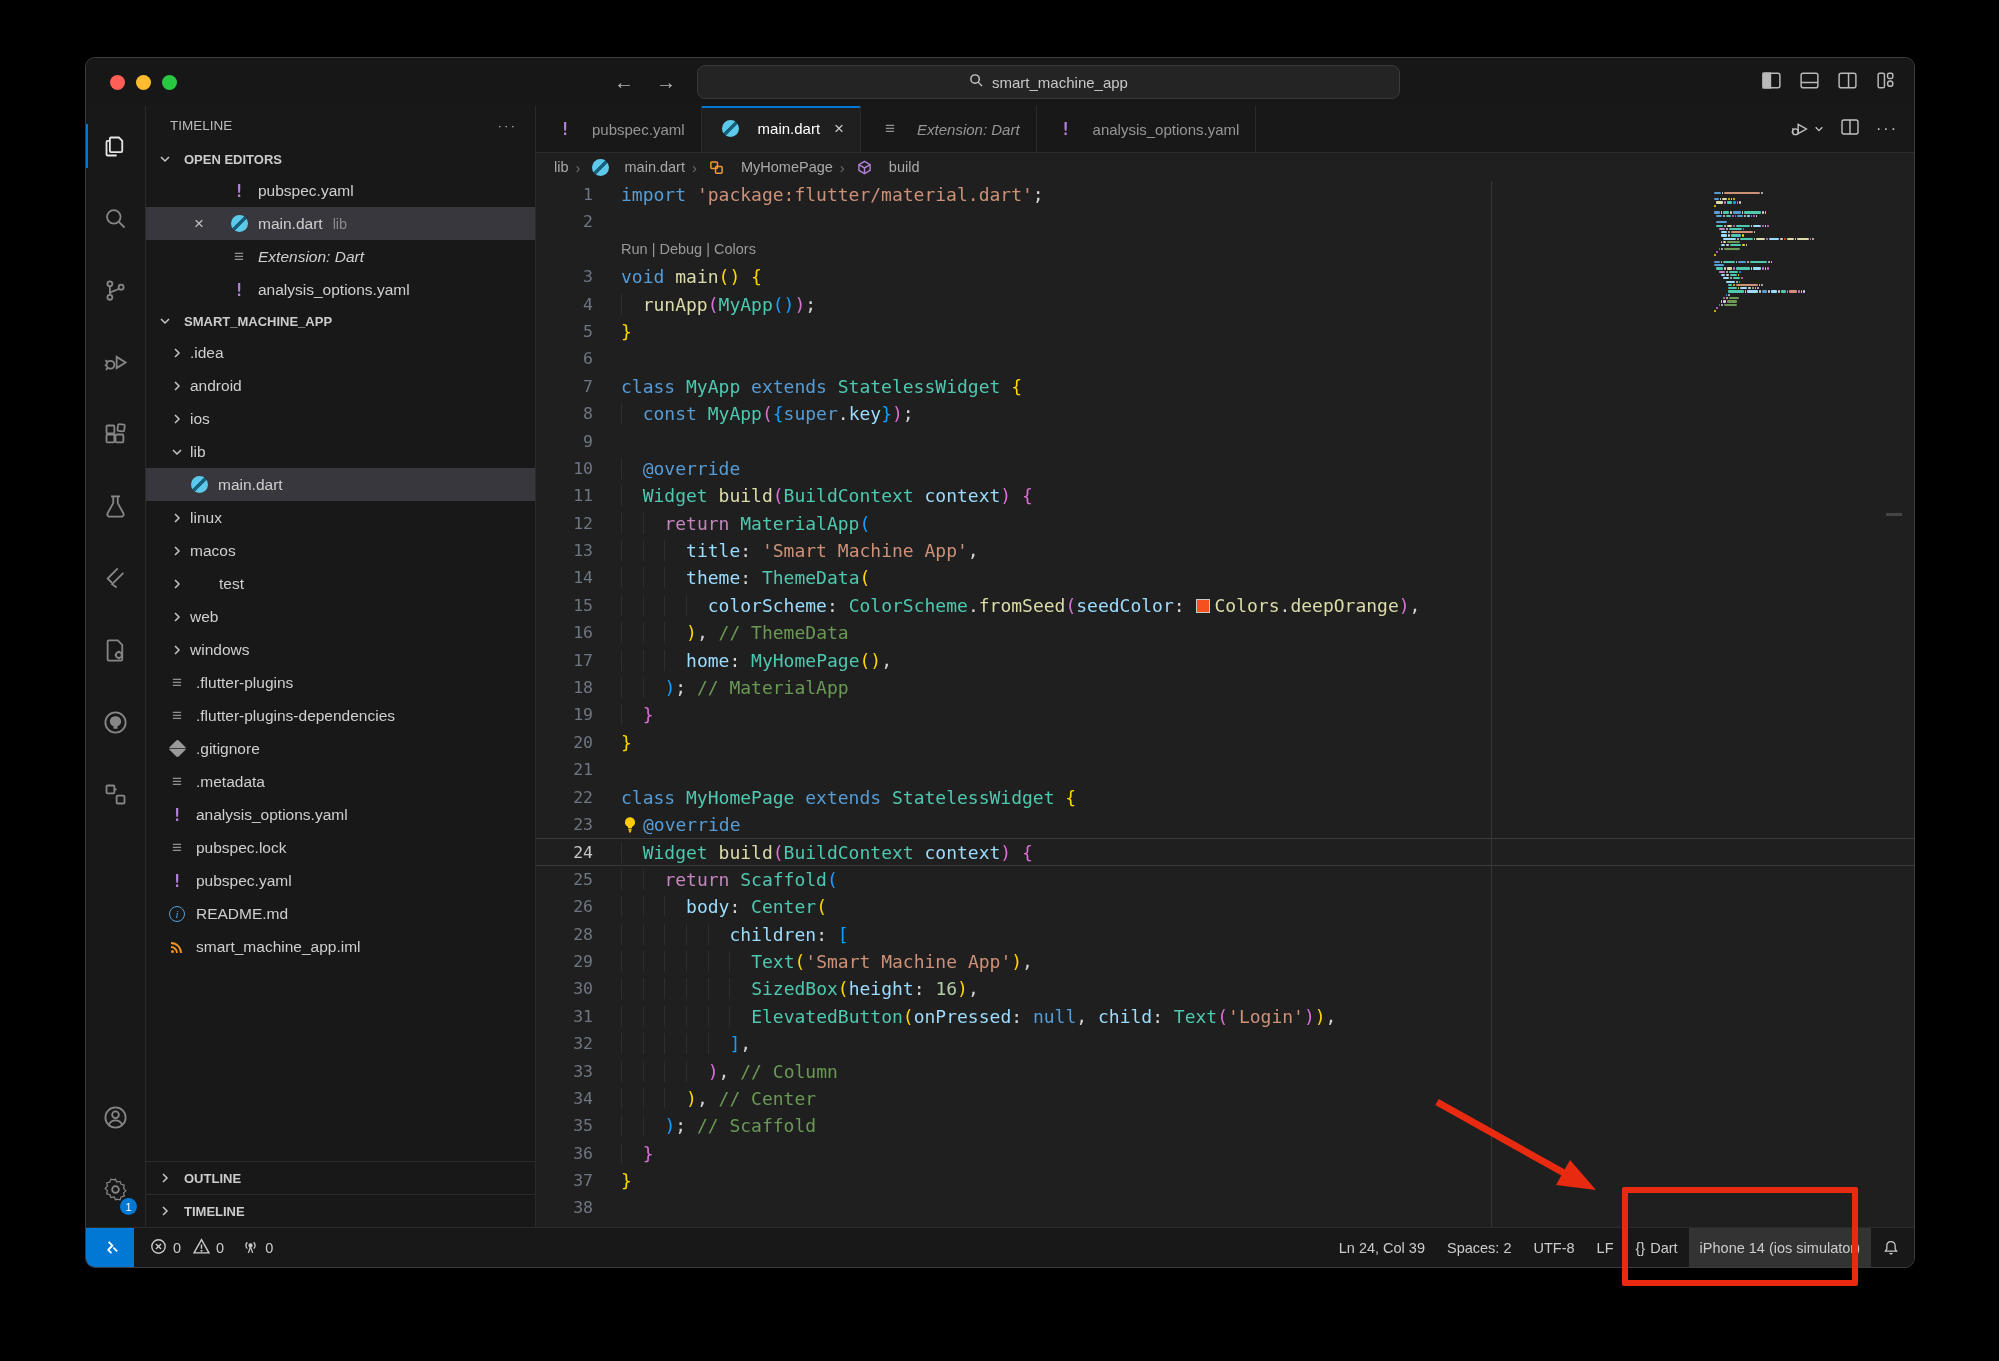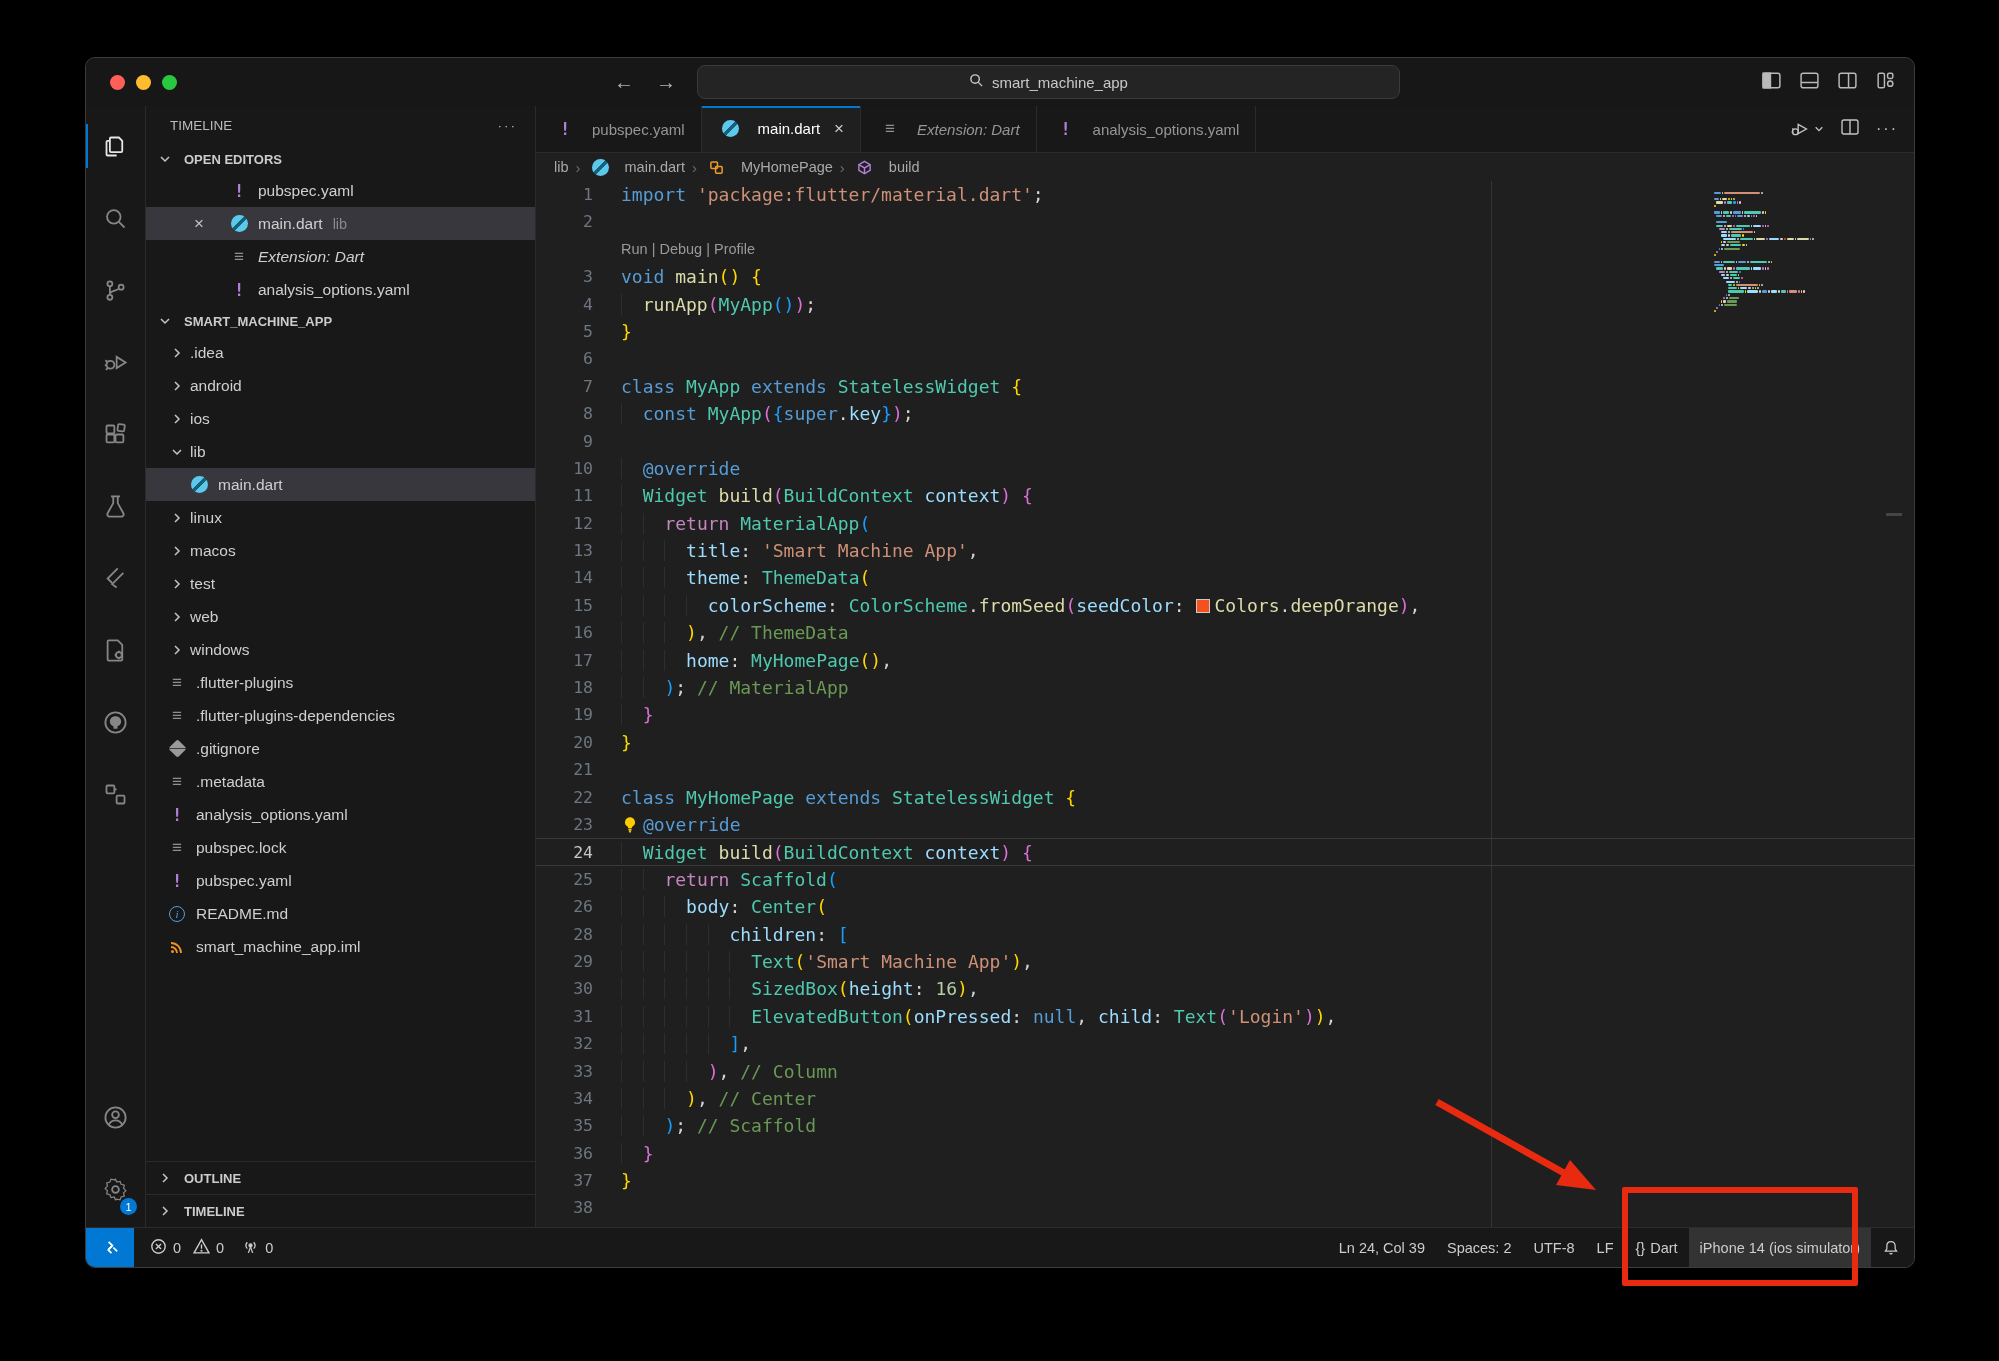--- a/index.html
+++ b/index.html
@@ -320,21 +320,21 @@
           <span>linux</span>
         </div>
         <div class="row-item" style="padding-left: 18px;">
           <span class="chev">
             <svg width="12" height="12" viewBox="0 0 12 12" fill="none" stroke="#c5c5c5" stroke-width="1.5">
               <polyline points="4,2 8,6 4,10"></polyline>
             </svg>
           </span>
           <span>macos</span>
         </div>
-        <div class="row-item" style="padding-left: 18px;">
+        <div class="row-item" style="padding-left: 18px; gap: 29px;">
           <span class="chev">
             <svg width="12" height="12" viewBox="0 0 12 12" fill="none" stroke="#c5c5c5" stroke-width="1.5">
               <polyline points="4,2 8,6 4,10"></polyline>
             </svg>
           </span>
           <span>test</span>
         </div>
         <div class="row-item" style="padding-left: 18px;">
           <span class="chev">
             <svg width="12" height="12" viewBox="0 0 12 12" fill="none" stroke="#c5c5c5" stroke-width="1.5">
@@ -491,21 +491,21 @@
             </svg>
           </span>
           <span>build</span>
         </span>
       </div>
     <div class="code-area">
       <div class="ruler"></div>
       <div id="code-lines">
           <div class="crow"><div class="num">1</div><div><span class="kw">import</span><span class="pl"> </span><span class="str">'package:flutter/material.dart'</span><span class="pl">;</span></div></div>
           <div class="crow"><div class="num">2</div><div></div></div>
-          <div class="crow"><div class="num"></div><div class="lens">Run | Debug | Profile</div></div>
+          <div class="crow"><div class="num"></div><div class="lens">Run | Debug | Colors</div></div>
           <div class="crow"><div class="num">3</div><div><span class="kw">void</span><span class="pl"> </span><span class="fn">main</span><span class="b1">()</span><span class="pl"> </span><span class="b1">{</span></div></div>
           <div class="crow"><div class="num">4</div><div><span class="ig">  </span><span class="fn">runApp</span><span class="b2">(</span><span class="cls">MyApp</span><span class="b3">()</span><span class="b2">)</span><span class="pl">;</span></div></div>
           <div class="crow"><div class="num">5</div><div><span class="b1">}</span></div></div>
           <div class="crow"><div class="num">6</div><div></div></div>
           <div class="crow"><div class="num">7</div><div><span class="kw">class</span><span class="pl"> </span><span class="cls">MyApp</span><span class="pl"> </span><span class="kw">extends</span><span class="pl"> </span><span class="cls">StatelessWidget</span><span class="pl"> </span><span class="b1">{</span></div></div>
           <div class="crow"><div class="num">8</div><div><span class="ig">  </span><span class="kw">const</span><span class="pl"> </span><span class="cls">MyApp</span><span class="b2">(</span><span class="b3">{</span><span class="kw">super</span><span class="pl">.</span><span class="vr">key</span><span class="b3">}</span><span class="b2">)</span><span class="pl">;</span></div></div>
           <div class="crow"><div class="num">9</div><div></div></div>
           <div class="crow"><div class="num">10</div><div><span class="ig">  </span><span class="kw">@override</span></div></div>
           <div class="crow"><div class="num">11</div><div><span class="ig">  </span><span class="cls">Widget</span><span class="pl"> </span><span class="fn">build</span><span class="b2">(</span><span class="cls">BuildContext</span><span class="pl"> </span><span class="vr">context</span><span class="b2">)</span><span class="pl"> </span><span class="b2">{</span></div></div>
           <div class="crow"><div class="num">12</div><div><span class="ig">  </span><span class="ig">  </span><span class="ctl">return</span><span class="pl"> </span><span class="cls">MaterialApp</span><span class="b3">(</span></div></div>

